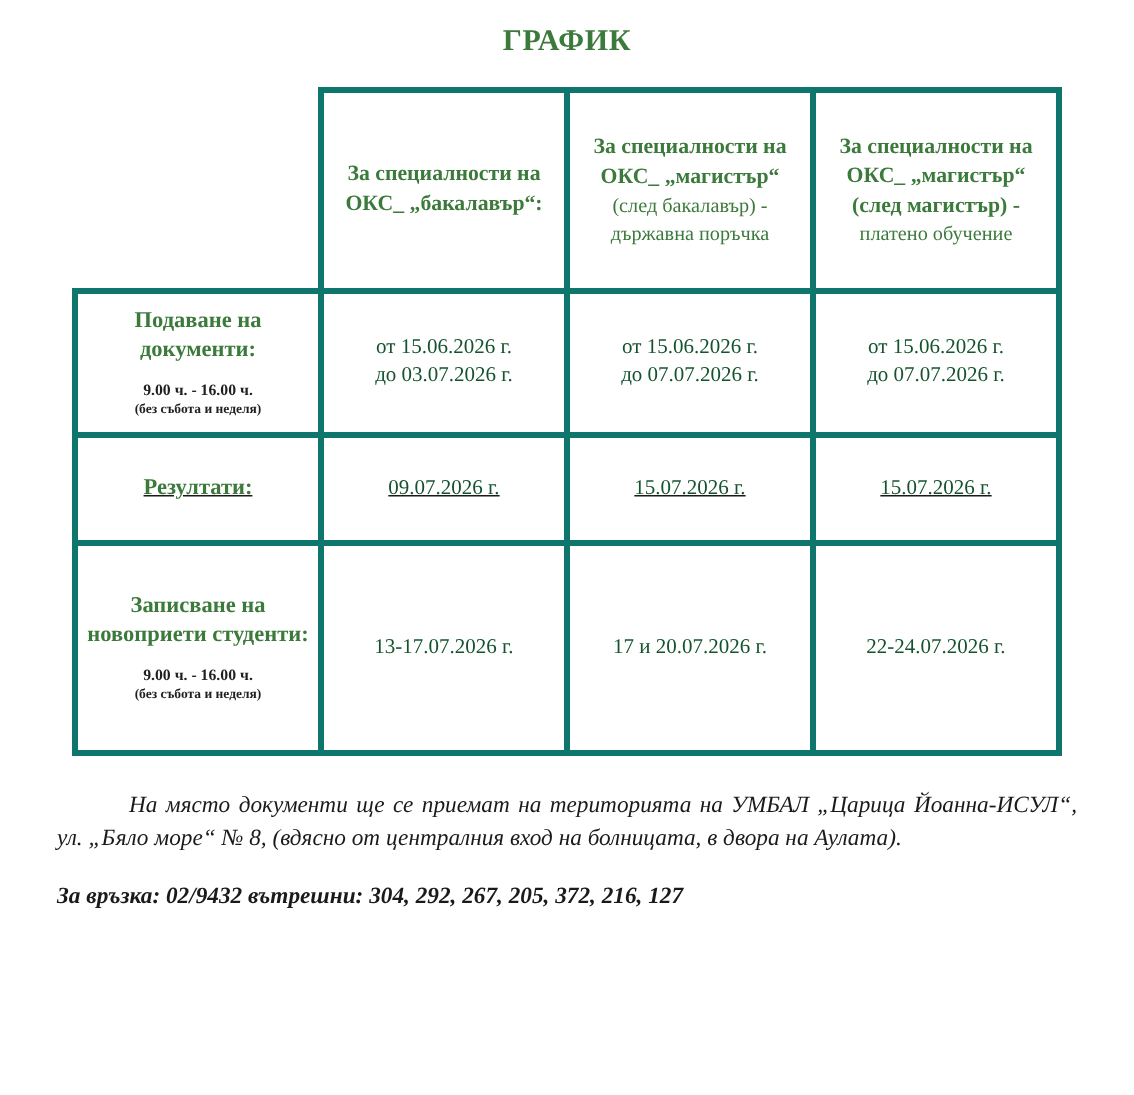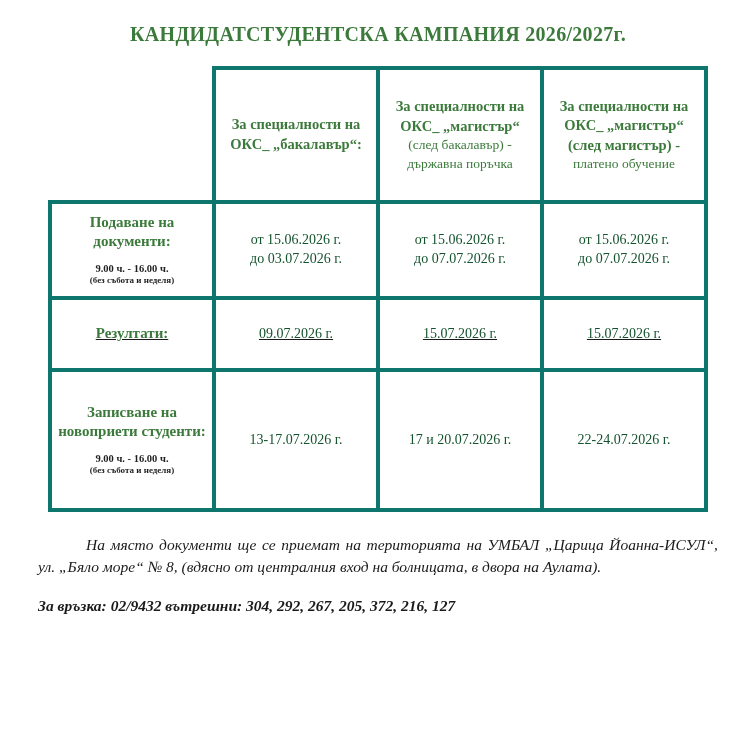--- a/index.html
+++ b/index.html
@@ -124,21 +124,21 @@
     font-weight: bold;
     font-size: 15.5px;
   }
 </style>
 </head>
 <body>
 
 <div class="page">
 
   <div class="title-block">
-    <div class="title-line2">КАНДИДАТСТУДЕНТСКА КАМПАНИЯ  2026/2027г.</div>
+    <div class="title-line1">ГРАФИК</div>
   </div>
 
   <table class="schedule">
     <tbody>
       <tr>
         <td class="corner-cell"></td>
         <td class="head-cell">
           <span>За специалности на ОКС_ „бакалавър“:</span>
           <span class="head-sub"></span>
         </td>

